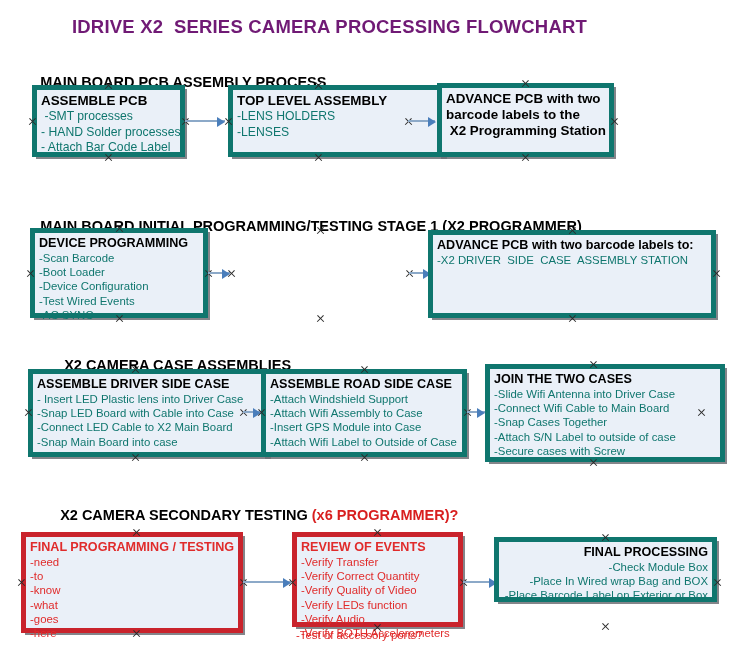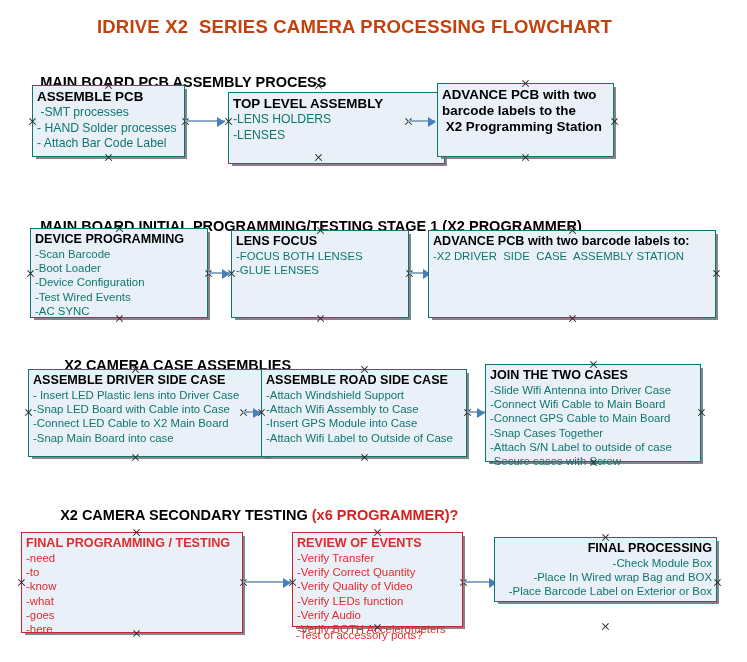--- a/index.html
+++ b/index.html
@@ -22,40 +22,39 @@
   }
   
   .doc-title {
     position: absolute;
     left: 0; top: 16px;
     width: 659px;
     text-align: center;
     font-size: 18.5px;
     font-weight: bold;
     letter-spacing: 0.2px;
-    color: #c2410c;
-    white-space: pre;
-    padding-left: 25px;
+    color: #701a75;
+    white-space: pre;
   }
   .section-title {
     position: absolute;
     font-size: 14.5px;
     font-weight: bold;
     color: #000000;
     white-space: pre;
   }
   .section-title .accent {
     color: #d81f1f;
   }
   
   .node {
     position: absolute;
     box-sizing: border-box;
     background: #eaf0f8;
-    border: 1px solid #0f766e;
+    border: 5px solid #0f766e;
     box-shadow: 3px 3px 0 -1px rgba(110,112,118,0.85);
     padding: 3px 4px 2px 4px;
     overflow: visible;
   }
   .node.red {
     border-color: #c9232c;
   }
   .node-title {
     font-size: 12.6px;
     font-weight: bold;
@@ -142,21 +141,21 @@
     <div class="node-line big">- Attach Bar Code Label</div>
   </div>
   <div class="handle" style="left:108px; top:85px;"></div>
   <div class="handle" style="left:108px; top:157px;"></div>
   <div class="handle" style="left:32px; top:121px;"></div>
   <div class="handle" style="left:185px; top:121px;"></div>
 
   <div class="conn" style="left:185px; top:120px; width:40px;"></div>
   <div class="conn-head" style="left:217px; top:121px;"></div>
 
-  <div class="node" style="left:228px; top:92px; width:217px; height:72px;">
+  <div class="node" style="left:228px; top:85px; width:217px; height:72px;">
     <div class="node-title big">TOP LEVEL ASSEMBLY</div>
     <div class="node-line big">-LENS HOLDERS</div>
     <div class="node-line big">-LENSES</div>
   </div>
   <div class="handle" style="left:318px; top:85px;"></div>
   <div class="handle" style="left:318px; top:157px;"></div>
   <div class="handle" style="left:228px; top:121px;"></div>
   <div class="handle" style="left:408px; top:121px;"></div>
 
   <div class="conn" style="left:408px; top:120px; width:27px;"></div>
@@ -184,25 +183,20 @@
     <div class="node-line">-AC SYNC</div>
   </div>
   <div class="handle" style="left:119px; top:228px;"></div>
   <div class="handle" style="left:119px; top:318px;"></div>
   <div class="handle" style="left:30px; top:273px;"></div>
   <div class="handle" style="left:208px; top:273px;"></div>
 
   <div class="conn" style="left:208px; top:272px; width:22px;"></div>
   <div class="conn-head" style="left:222px; top:273px;"></div>
 
-  <div class="node" style="left:231px; top:230px; width:178px; height:88px;">
-    <div class="node-title">LENS FOCUS</div>
-    <div class="node-line">-FOCUS BOTH LENSES</div>
-    <div class="node-line">-GLUE LENSES</div>
-  </div>
   <div class="handle" style="left:320px; top:230px;"></div>
   <div class="handle" style="left:320px; top:318px;"></div>
   <div class="handle" style="left:231px; top:273px;"></div>
   <div class="handle" style="left:409px; top:273px;"></div>
 
   <div class="conn" style="left:409px; top:272px; width:22px;"></div>
   <div class="conn-head" style="left:423px; top:273px;"></div>
 
   <div class="node" style="left:428px; top:230px; width:288px; height:88px;">
     <div class="node-title">ADVANCE PCB with two barcode labels to:</div>
@@ -239,25 +233,24 @@
     <div class="node-line">-Attach Wifi Label to Outside of Case</div>
   </div>
   <div class="handle" style="left:364px; top:369px;"></div>
   <div class="handle" style="left:364px; top:457px;"></div>
   <div class="handle" style="left:261px; top:412px;"></div>
   <div class="handle" style="left:467px; top:412px;"></div>
 
   <div class="conn" style="left:467px; top:411px; width:18px;"></div>
   <div class="conn-head" style="left:477px; top:412px;"></div>
 
-  <div class="node" style="left:485px; top:364px; width:216px; height:98px;">
+  <div class="node" style="left:485px; top:364px; width:240px; height:98px;">
     <div class="node-title">JOIN THE TWO CASES</div>
     <div class="node-line">-Slide Wifi Antenna into Driver Case</div>
     <div class="node-line">-Connect Wifi Cable to Main Board</div>
-    <div class="node-line">-Connect GPS Cable to Main Board</div>
     <div class="node-line">-Snap Cases Together</div>
     <div class="node-line">-Attach S/N Label to outside of case</div>
     <div class="node-line">-Secure cases with Screw</div>
   </div>
   <div class="handle" style="left:593px; top:364px;"></div>
   <div class="handle" style="left:593px; top:462px;"></div>
   <div class="handle" style="left:701px; top:412px;"></div>
 
   <div class="section-title" style="left:44px; top:491px;">
     <span>X2 CAMERA SECONDARY TESTING </span><span class="accent">(x6 PROGRAMMER)?</span>

